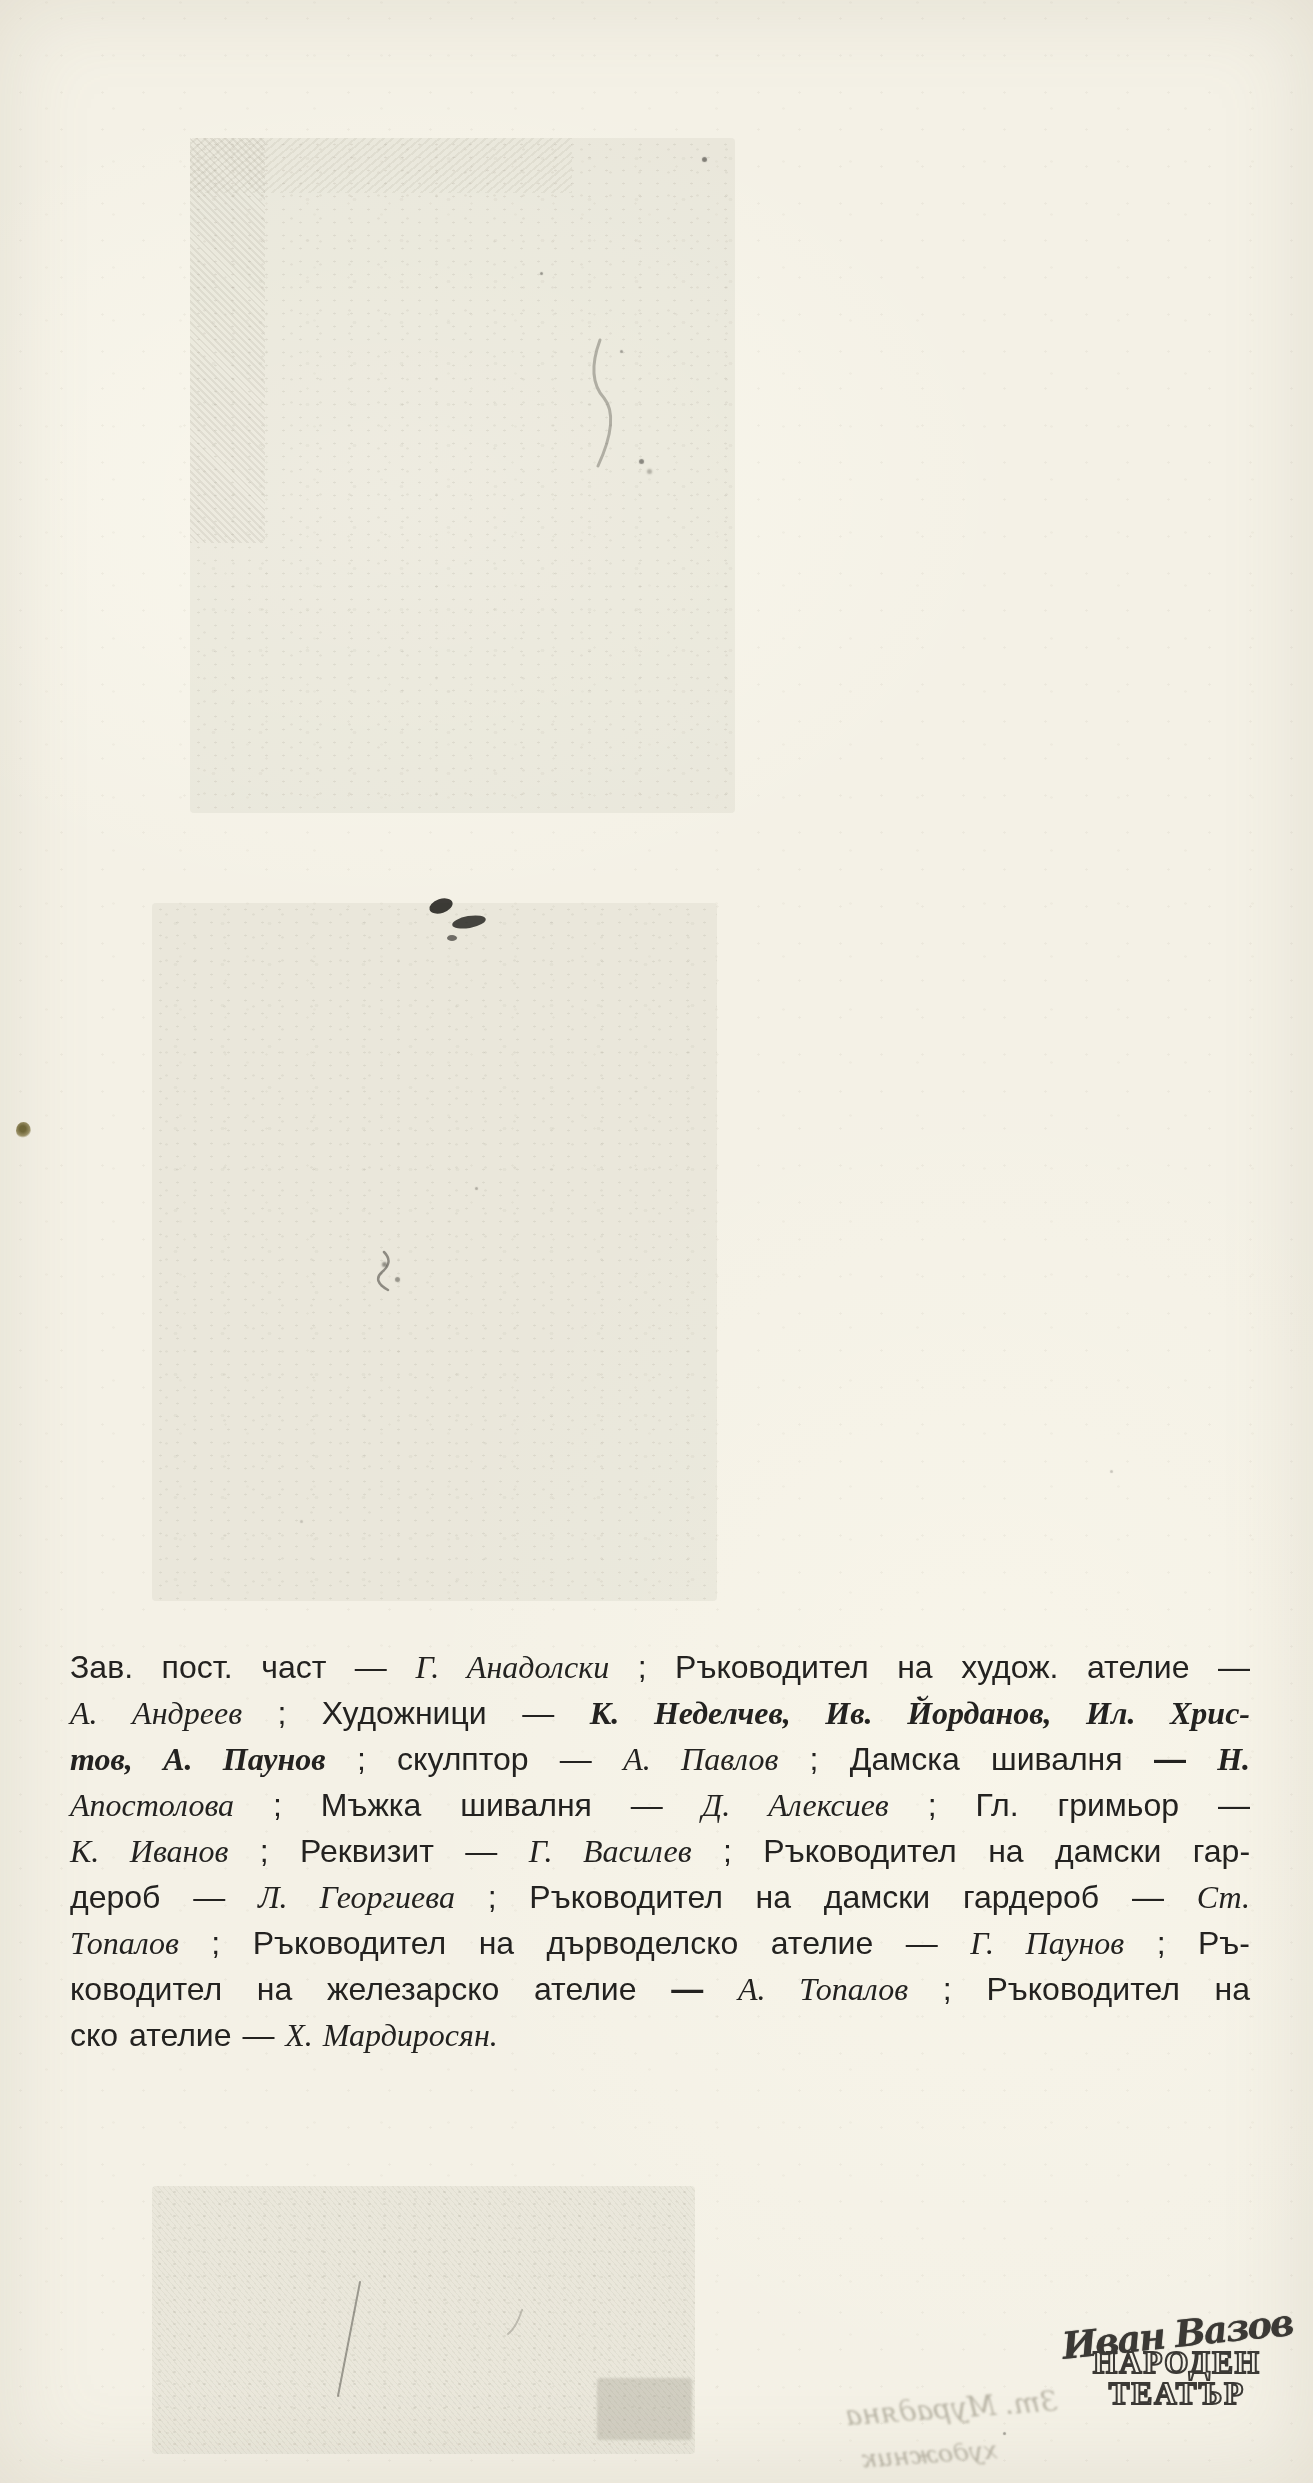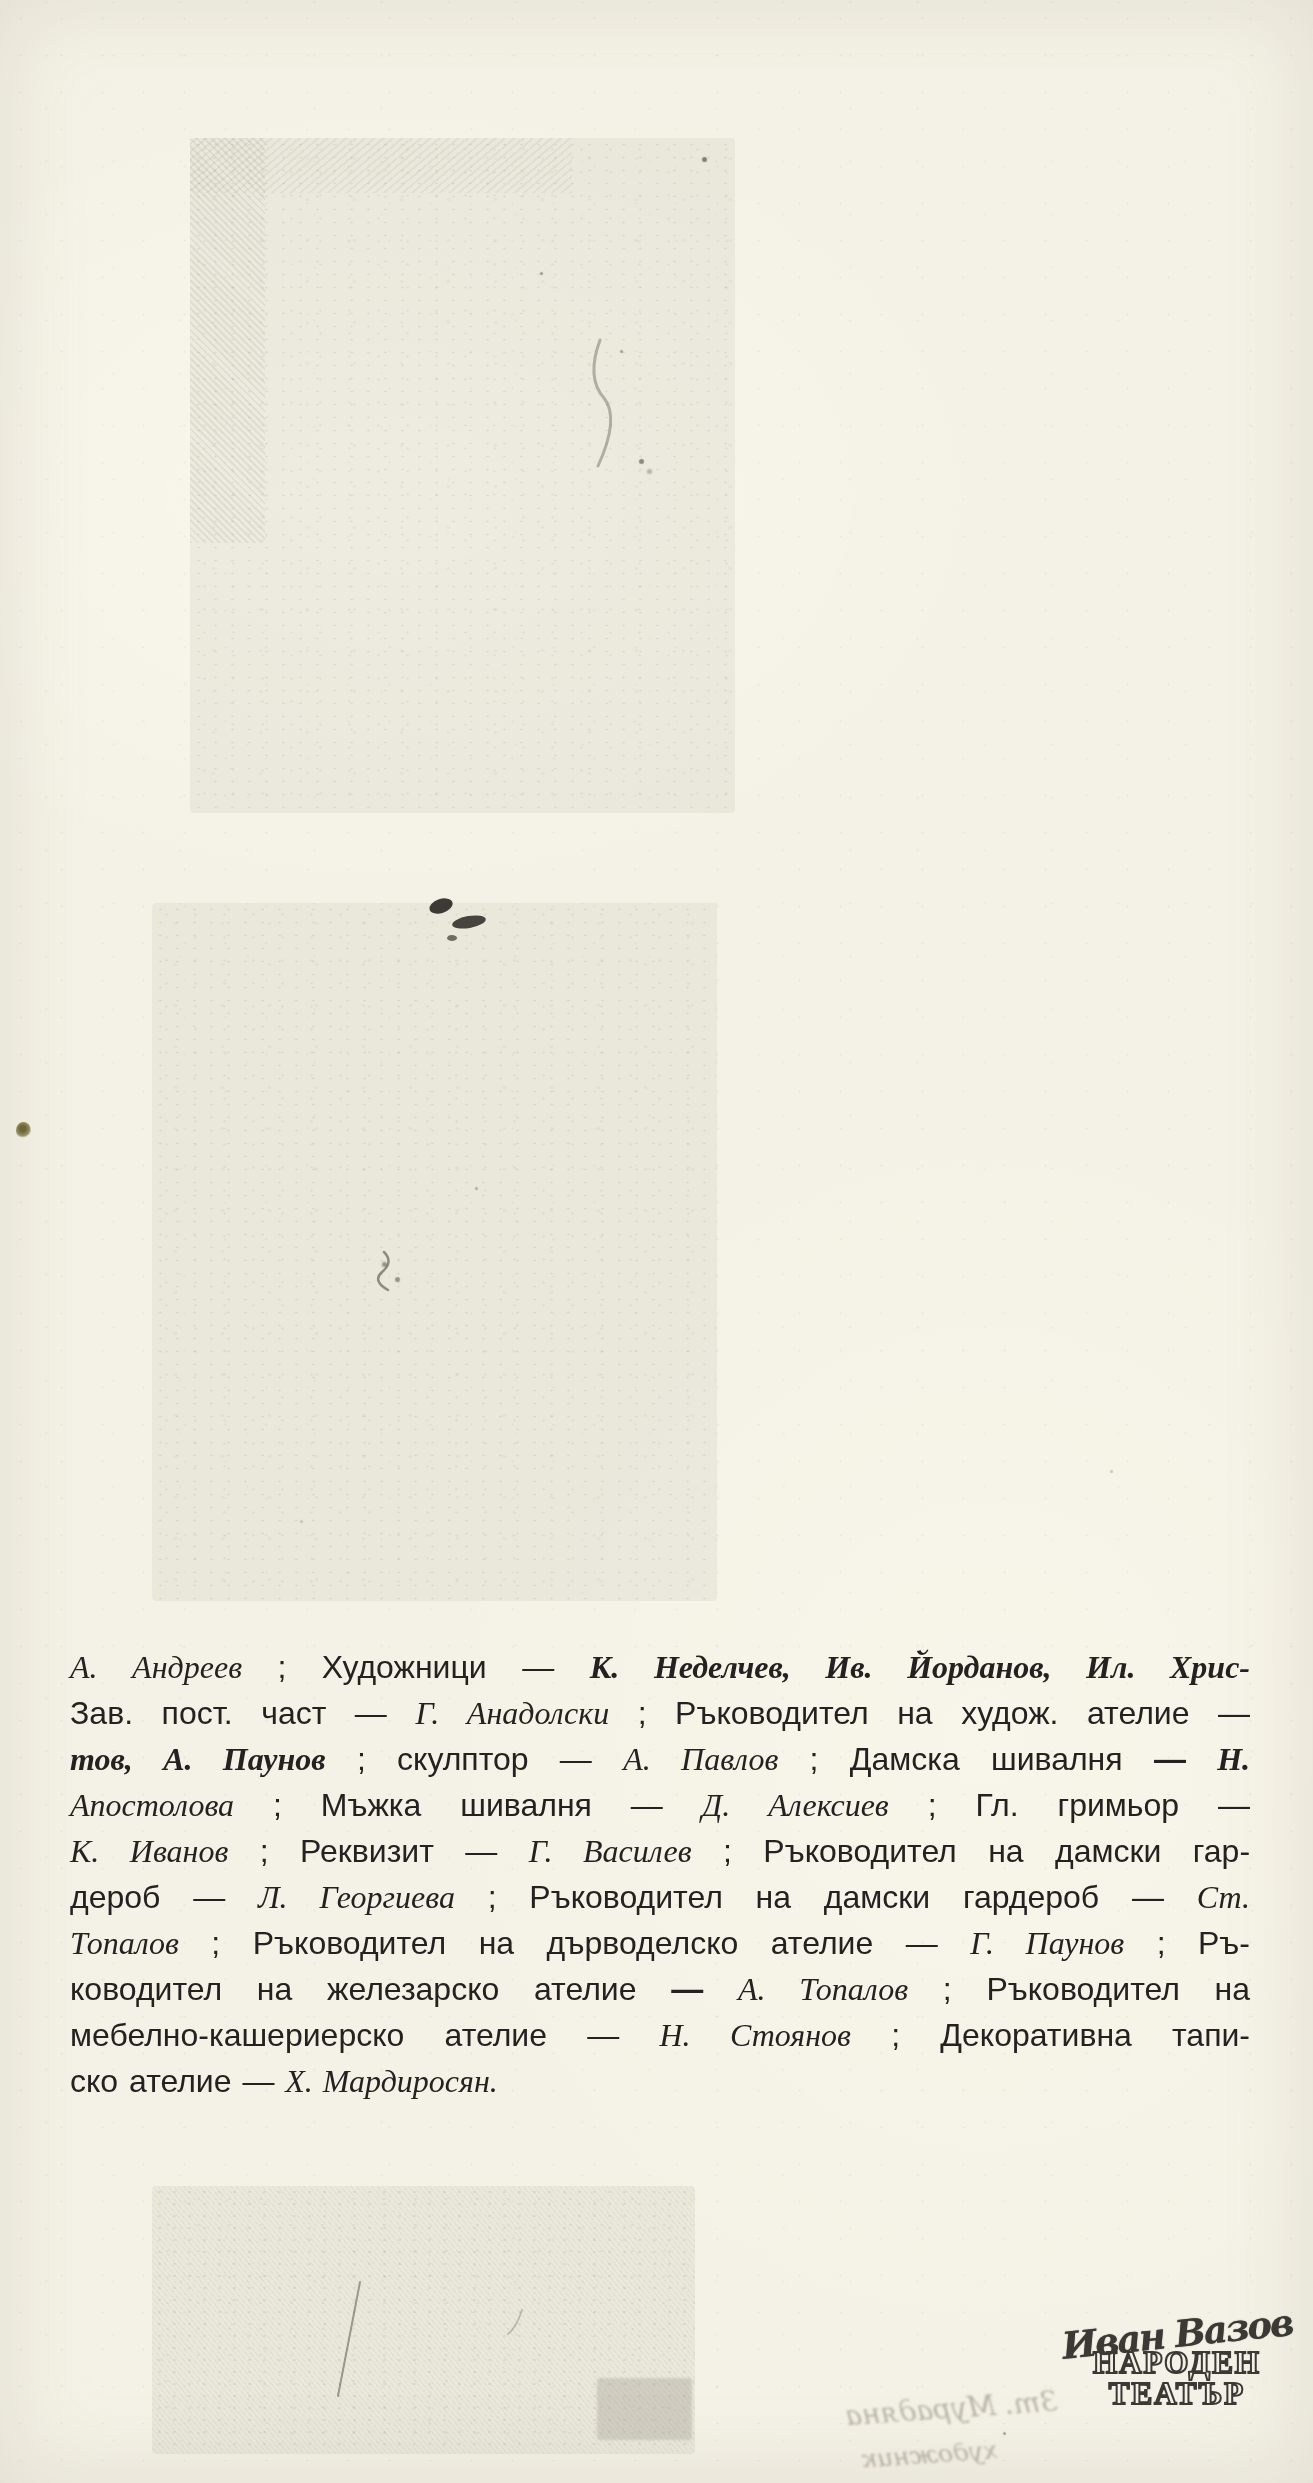--- a/index.html
+++ b/index.html
@@ -146,29 +146,28 @@
     <path d="M600 340 q -14 38 4 58 q 16 20 -6 68" fill="none" stroke="rgba(80,76,68,0.38)" stroke-width="3" stroke-linecap="round"></path>
     <ellipse cx="441" cy="906" rx="12" ry="7" fill="rgba(28,27,24,0.85)" transform="rotate(-18 441 906)"></ellipse>
     <ellipse cx="469" cy="922" rx="17" ry="6" fill="rgba(28,27,24,0.8)" transform="rotate(-10 469 922)"></ellipse>
     <ellipse cx="452" cy="938" rx="5" ry="3" fill="rgba(28,27,24,0.6)"></ellipse>
     <path d="M384 1252 q 10 10 -2 20 q -10 9 6 18" fill="none" stroke="rgba(50,48,42,0.5)" stroke-width="2.5" stroke-linecap="round"></path>
     <path d="M360 2282 L 338 2396" fill="none" stroke="rgba(60,58,52,0.45)" stroke-width="2" stroke-linecap="round"></path>
     <path d="M522 2310 q -6 18 -14 24" fill="none" stroke="rgba(90,86,76,0.3)" stroke-width="2" stroke-linecap="round"></path>
   </svg>
 
   <div class="credits">
+      <div class="credit-line"><span class="s-r">Зав. пост. част — </span><span class="s-i">Г. Анадолски</span><span class="s-r"> ; Ръководител на худож. ателие —</span></div>
       <div class="credit-line"><span class="s-i">А. Андреев</span><span class="s-r"> ; Художници — </span><span class="s-bi">К. Неделчев, Ив. Йорданов, Ил. Хрис-</span></div>
-      <div class="credit-line"><span class="s-r">Зав. пост. част — </span><span class="s-i">Г. Анадолски</span><span class="s-r"> ; Ръководител на худож. ателие —</span></div>
       <div class="credit-line"><span class="s-bi">тов, А. Паунов</span><span class="s-r"> ; скулптор — </span><span class="s-i">А. Павлов</span><span class="s-r"> ; Дамска шивалня </span><span class="s-bd">— </span><span class="s-bi">Н.</span></div>
       <div class="credit-line"><span class="s-i">Апостолова</span><span class="s-r"> ; Мъжка шивалня — </span><span class="s-i">Д. Алексиев</span><span class="s-r"> ; Гл. гримьор —</span></div>
       <div class="credit-line"><span class="s-i">К. Иванов</span><span class="s-r"> ; Реквизит — </span><span class="s-i">Г. Василев</span><span class="s-r"> ; Ръководител на дамски гар-</span></div>
       <div class="credit-line"><span class="s-r">дероб — </span><span class="s-i">Л. Георгиева</span><span class="s-r"> ; Ръководител на дамски гардероб — </span><span class="s-i">Ст.</span></div>
       <div class="credit-line"><span class="s-i">Топалов</span><span class="s-r"> ; Ръководител на дърводелско ателие — </span><span class="s-i">Г. Паунов</span><span class="s-r"> ; Ръ-</span></div>
       <div class="credit-line"><span class="s-r">ководител на железарско ателие </span><span class="s-bd">— </span><span class="s-i">А. Топалов</span><span class="s-r"> ; Ръководител на</span></div>
-      <div class="credit-line"><span class="s-r">мебелно-кашериерско ателие — </span><span class="s-i">Н. Стоянов</span><span class="s-r"> ; Декоративна тапи-</span></div>
       <div class="credit-line last"><span class="s-r">ско ателие — </span><span class="s-i">Х. Мардиросян.</span></div>
     </div>
 
   <div class="hw hw1">Зт. Мурадяна</div>
   <div class="hw hw2">художник</div>
 
   <div class="stamp">
     <div class="stamp-script">Иван Вазов</div>
     <div class="stamp-line">НАРОДЕН</div>
     <div class="stamp-line">ТЕАТЪР</div>

